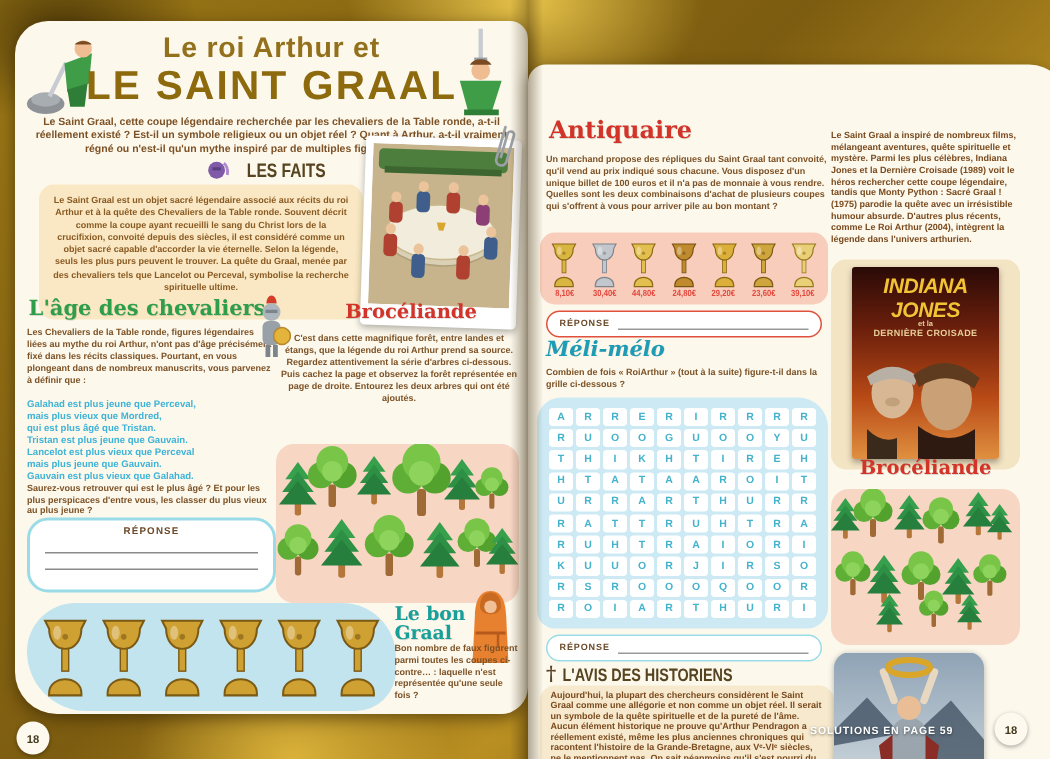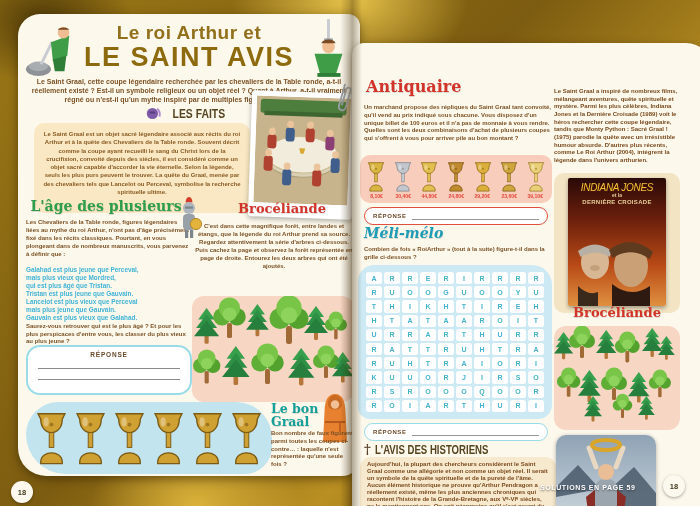--- a/index.html
+++ b/index.html
@@ -10,21 +10,21 @@
       radial-gradient(130px 90px at 6% 4%, rgba(35,22,0,.6), transparent 70%),
       radial-gradient(170px 110px at 50% 0%, #e7c34a, transparent 70%),
       radial-gradient(220px 150px at 99% 28%, #d9ab2e, transparent 72%),
       radial-gradient(180px 130px at 92% 92%, #caa028, transparent 70%),
       radial-gradient(150px 110px at 28% 100%, #dab23a, transparent 70%),
       radial-gradient(120px 90px at 70% 100%, #4a3608, transparent 75%),
       linear-gradient(135deg, #9a7716, #7c5c10 45%, #b98f22 68%, #6b4e0c);
   }
   .abs{position:absolute;}
   .page{position:absolute;background:#fcf8ec;box-shadow:0 3px 10px rgba(40,25,0,.5);}
-  #pL{left:18px;top:14px;width:342px;height:462px;border-radius:22px 12px 18px 28px;}
+  #pL{left:10px;top:14px;width:342px;height:462px;border-radius:22px 12px 18px 28px;}
   #pR{left:352px;top:8px;width:360px;height:482px;border-radius:12px 26px 30px 16px;margin-top:35px;}
   .fold{position:absolute;left:340px;top:0;width:22px;height:506px;pointer-events:none;
     background:linear-gradient(90deg,transparent,rgba(60,40,5,.28) 45%,rgba(60,40,5,.38) 55%,transparent);z-index:50;}
   .gothic{font-family:"DejaVu Serif",serif;font-weight:bold;text-shadow:.5px .5px 0 rgba(0,0,0,.12);}
   .cond{font-weight:bold;color:#56431f;transform:scaleX(.8);transform-origin:left;white-space:nowrap;letter-spacing:0;}
   .body-txt{font-weight:bold;color:#7d5226;}
 
   
   .kA{left:6px;top:6px;width:52px;height:58px;}
   .kB{left:284px;top:2px;width:52px;height:64px;}
@@ -90,21 +90,21 @@
   .avis-box{left:8px;top:414px;width:196px;height:68px;background:#f7e9cd;border-radius:10px;
     padding:4px 7px;box-sizing:border-box;font-size:6px;line-height:1.18;color:#7a4a1e;font-weight:bold;overflow:hidden;}
   .ge-head{left:196px;top:26px;display:flex;align-items:center;gap:3px;}
   .crown-ic{width:20px;height:14px;}
   .ge-title{font-size:12.5px;}
   .ge-text{left:202px;top:45px;width:130px;font-size:6px;line-height:1.28;color:#7a4a1e;}
   .poster-mat{left:202px;top:130px;width:126px;height:140px;background:#f3e4c3;border-radius:10px;}
   .poster{left:216px;top:135px;width:98px;height:128px;border-radius:2px;overflow:hidden;
     background:linear-gradient(180deg,#2a0a06,#6b1f0c 32%,#b84a16 68%,#e09040);
     box-shadow:0 2px 4px rgba(0,0,0,.35);}
-  .pj1{margin-top:4px;text-align:center;color:#f2c335;font-size:10px;font-weight:400;font-style:italic;
+  .pj1{margin-top:4px;text-align:center;color:#f2c335;font-size:14px;font-weight:700;font-style:italic;
     text-shadow:1px 1px 0 #4a1505;letter-spacing:-.3px;}
   .pj2{text-align:center;color:#e8cf9a;font-size:5px;font-weight:bold;line-height:1.1;}
   .pj3{text-align:center;color:#e8cf9a;font-size:6px;font-weight:bold;letter-spacing:.3px;line-height:1.1;}
   .faces{position:absolute;left:0;bottom:0;width:98px;height:78px;}
   .broc2-title{left:202px;top:262px;width:126px;text-align:center;font-size:13px;color:#d3342a;}
   .forest-right{left:202px;top:283px;width:126px;height:104px;}
   .kc-photo{left:204px;top:392px;width:100px;height:90px;border-radius:10px;overflow:hidden;box-shadow:0 1px 4px rgba(0,0,0,.3);}
   .kc-photo svg{width:100%;height:100%;display:block;}
 
   
@@ -125,21 +125,21 @@
     <ellipse cx="15" cy="50" rx="13" ry="7" fill="#8e9296"></ellipse>
     <ellipse cx="15" cy="47" rx="10" ry="5" fill="#a8adb2"></ellipse>
     <rect x="22" y="20" width="3" height="26" transform="rotate(26 23 33)" fill="#c8ccd2"></rect>
     <path d="M28 22 L47 15 L45 36 L30 42 Z" fill="#3f9c47"></path>
     <path d="M30 40 L44 36 L42 52 L32 52 Z" fill="#2f7e38"></path>
     <circle cx="41" cy="12" r="6" fill="#f0bd92"></circle>
     <path d="M35 9 a7 5 0 0 1 12 0 z" fill="#7a4a22"></path>
   </svg>
 
   <div class="abs t1">Le roi Arthur et</div>
-  <div class="abs t2">LE SAINT AVIS</div>
+  <div class="abs t2">LE SAINT GRAAL</div>
 
   <svg class="abs kB" viewBox="0 0 54 64">
     <rect x="26" y="2" width="3" height="24" fill="#c8ccd2"></rect>
     <rect x="23" y="22" width="9" height="3" fill="#9aa0a6"></rect>
     <circle cx="27.5" cy="31" r="6.5" fill="#f0bd92"></circle>
     <path d="M20 27 a8 6 0 0 1 15 0 z" fill="#7a4a22"></path>
     <path d="M13 38 L42 38 L35 60 H19 Z" fill="#3f9c47"></path>
     <path d="M16 58 h24 v4 h-24 z" fill="#2f7e38"></path>
   </svg>
 
@@ -181,21 +181,21 @@
           <circle cx="32.5" cy="65" r="3.4" fill="#ecc49c"></circle>
         <rect x="9" y="56" width="9" height="14" rx="3" fill="#b04030"></rect>
           <circle cx="13.5" cy="53" r="3.4" fill="#ecc49c"></circle>
       </g>
     </svg>
   </div>
   <svg class="abs clip" viewBox="0 0 16 34">
     <path d="M5 3 v22 a3.5 3.5 0 0 0 7 0 V7 a2.2 2.2 0 0 0 -4.4 0 v16" fill="none" stroke="#9aa0a6" stroke-width="1.8" stroke-linecap="round"></path>
   </svg>
 
-  <h2 class="abs gothic age-title" style="margin:0;">L'âge des plusieurs</h2>
+  <h2 class="abs gothic age-title" style="margin:0;">L'âge des chevaliers</h2>
   <p class="abs age-text body-txt" style="margin:0;">Les Chevaliers de la Table ronde, figures légendaires liées au mythe du roi Arthur, n'ont pas d'âge précisément fixé dans les récits classiques. Pourtant, en vous plongeant dans de nombreux manuscrits, vous parvenez à définir que :</p>
   <p class="abs riddle">Galahad est plus jeune que Perceval,
 mais plus vieux que Mordred,
 qui est plus âgé que Tristan.
 Tristan est plus jeune que Gauvain.
 Lancelot est plus vieux que Perceval
 mais plus jeune que Gauvain.
 Gauvain est plus vieux que Galahad.</p>
   <p class="abs age-q body-txt" style="margin:0;">Saurez-vous retrouver qui est le plus âgé ? Et pour les plus perspicaces d'entre vous, les classer du plus vieux au plus jeune ?</p>
 

